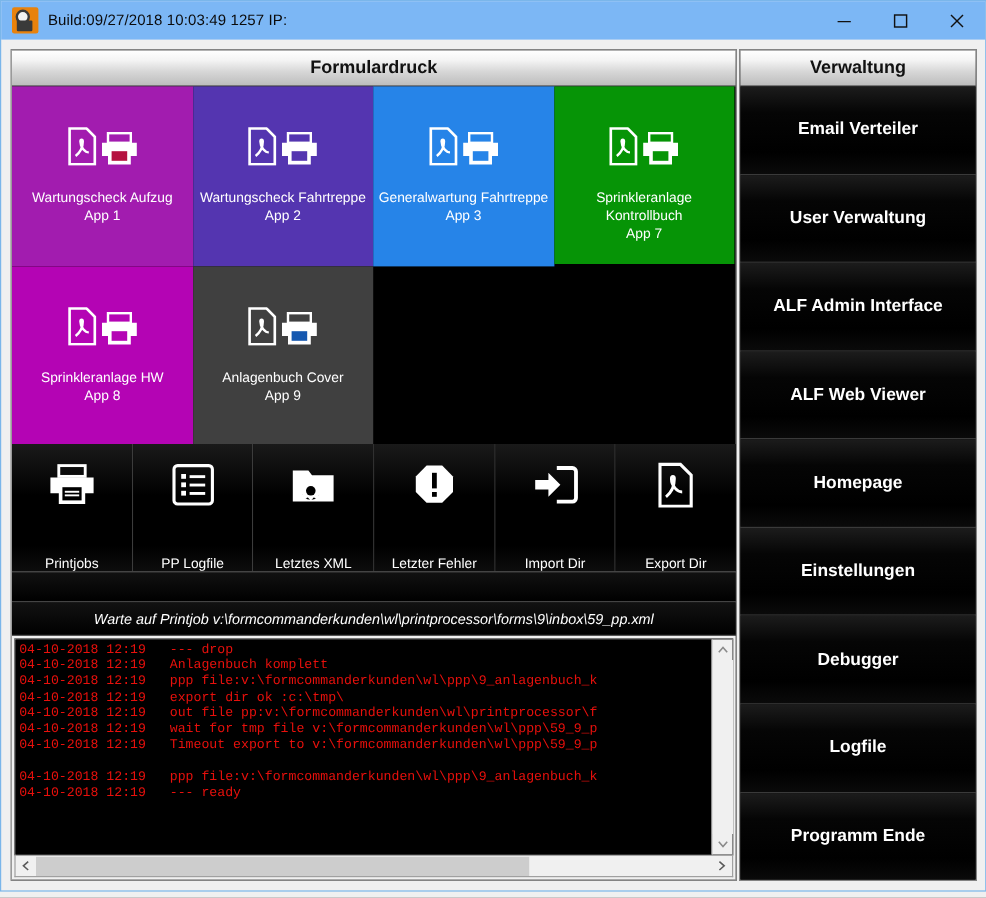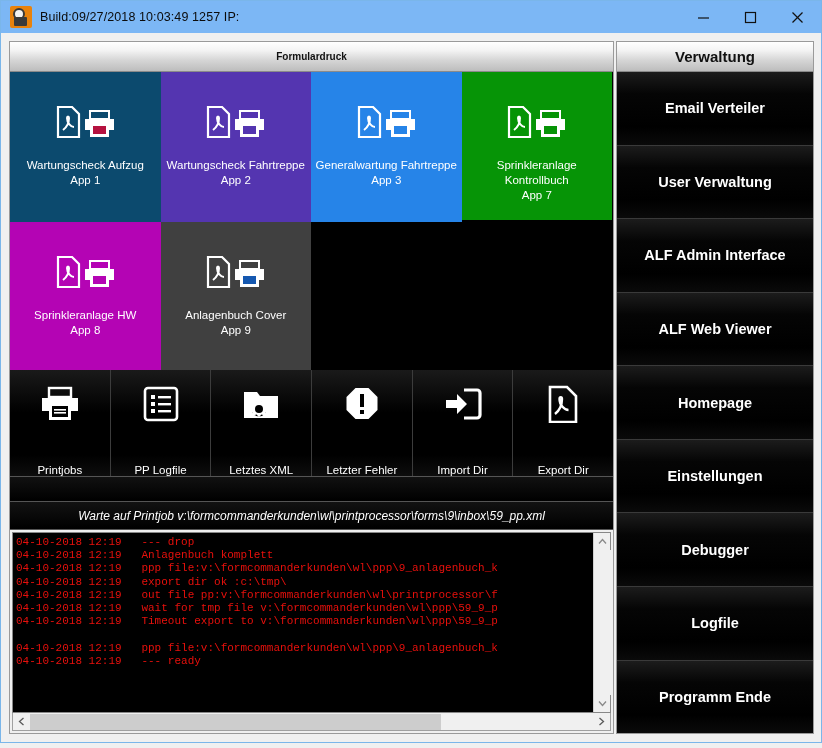--- a/index.html
+++ b/index.html
@@ -58,21 +58,21 @@
     display: flex; flex-direction: column;
     border: 1px solid #9a9a9a;
     background: #000;
   }
   
   .panel-header {
     height: 30px; flex: 0 0 30px;
     background: linear-gradient(to bottom, #ffffff 0%, #f4f4f4 28%, #d6d6d6 62%, #bdbdbd 100%);
     border-bottom: 1px solid #8a8a8a;
     display: flex; align-items: center; justify-content: center;
-    font-size: 10px; font-weight: bold; color: #111;
+    font-size: 15px; font-weight: bold; color: #111;
   }
   
   .tiles { display: flex; flex-wrap: wrap; }
   .tile {
     width: 150.5px; height: 150px;
     display: flex; flex-direction: column;
     align-items: center; justify-content: flex-start;
     color: #fff; cursor: pointer; position: relative;
     padding-top: 22px;
   }
@@ -183,21 +183,21 @@
   </div>
 
   <div class="body-area">
 
     <div class="left-col">
 
       <div class="panel-header">Formulardruck</div>
 
       <div class="tiles">
 
-        <div class="tile" style="background:#0c4a6e">
+        <div class="tile" style="background:#a21caf">
           <div class="tile-icons">
             <svg width="25" height="32" viewBox="0 0 25 32">
                 <path d="M2 1 h14 l7 7 v23 h-21 z" fill="none" stroke="#fff" stroke-width="2.2"></path>
                 <path d="M7 24 c4-3 6-8 6-12 c0-2-2-2-2 0 c0 5 4 9 7 9" fill="none" stroke="#fff" stroke-width="2"></path>
               </svg>
             <svg width="31" height="28" viewBox="0 0 31 28">
                 <rect x="6" y="1" width="19" height="8" fill="none" stroke="#fff" stroke-width="2"></rect>
                 <path d="M1 9 h29 v11 h-5 v7 h-19 v-7 h-5 z" fill="#fff"></path>
                 <rect x="9" y="16" width="13" height="8" fill="#b5123f"></rect>
               </svg>

